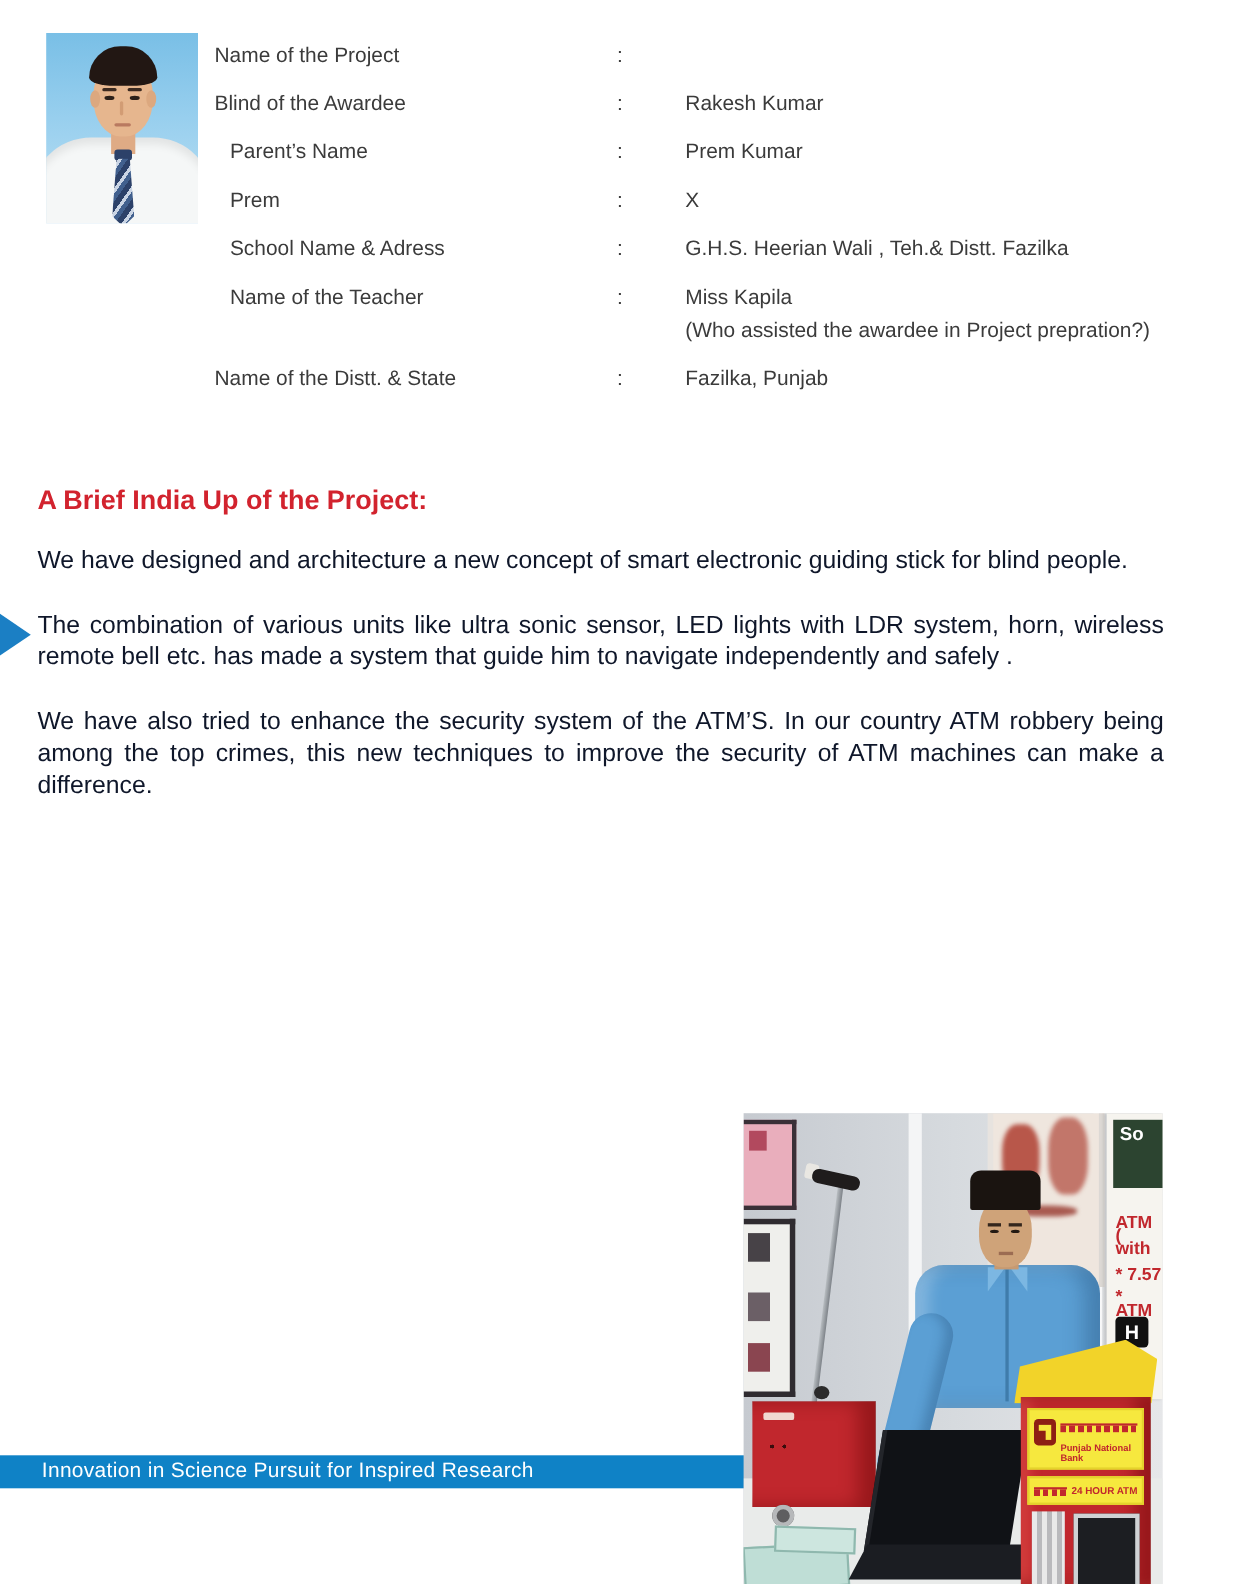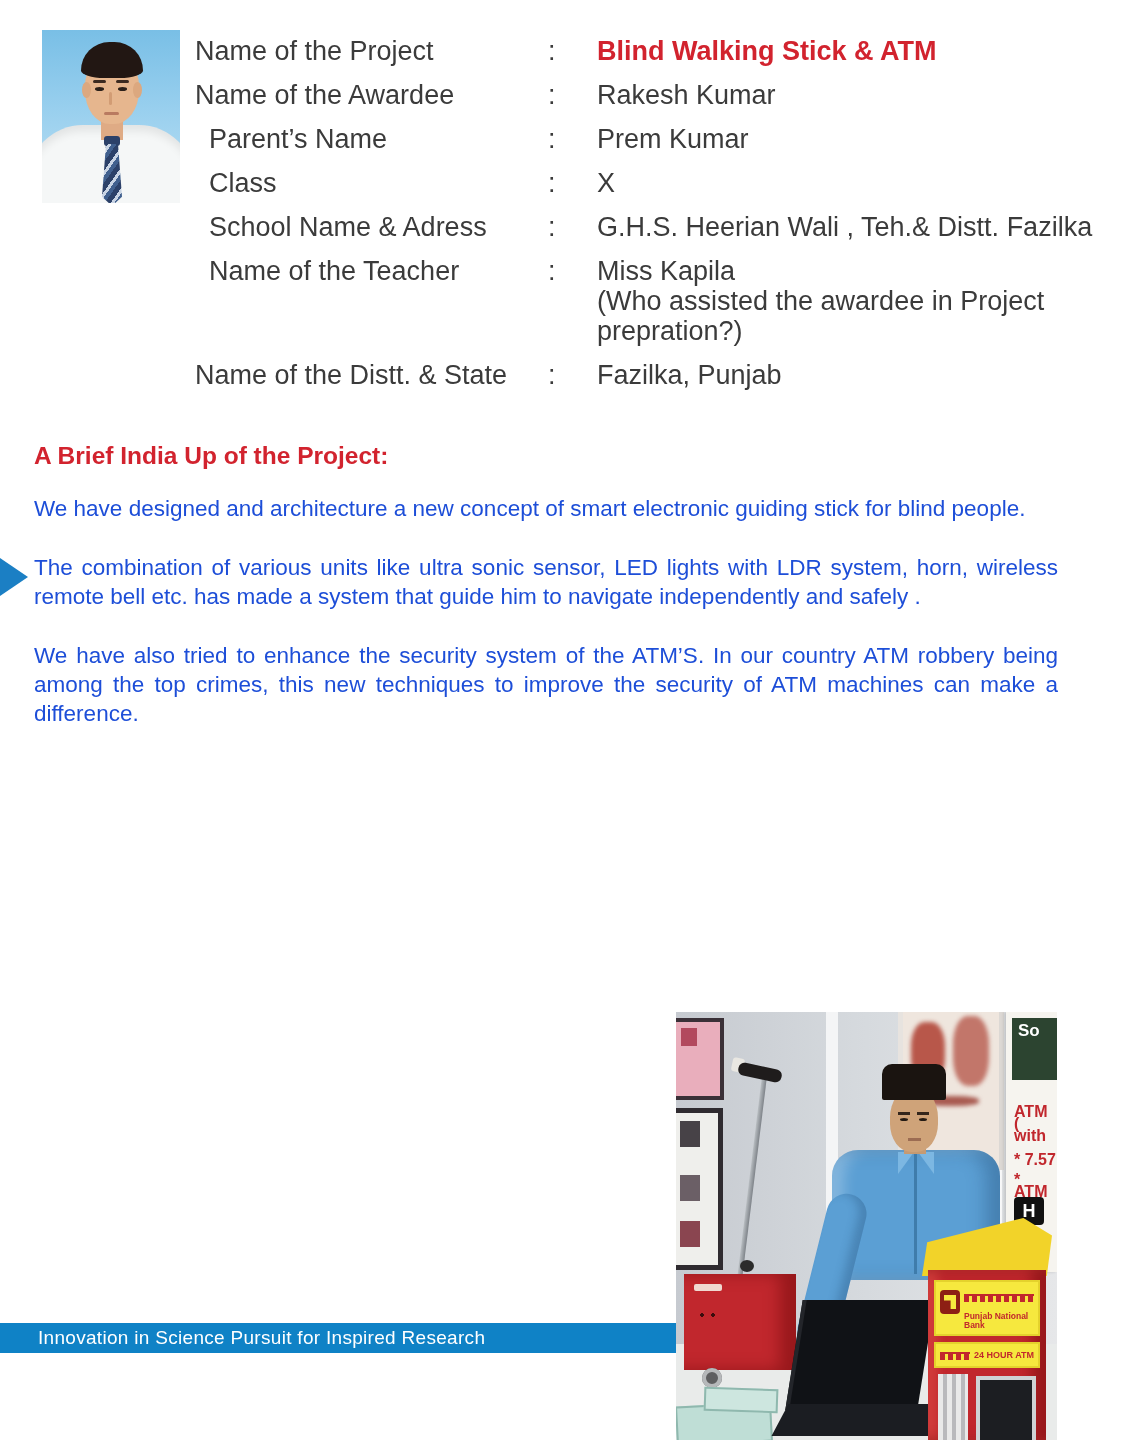--- a/index.html
+++ b/index.html
@@ -21,31 +21,31 @@
   .p-brow{position:absolute;top:50px;width:13px;height:3px;background:#3c2a20;border-radius:2px;}
   .p-eye{position:absolute;top:57px;width:9px;height:3.5px;background:#2c2019;border-radius:50%;}
   .p-nose{position:absolute;left:67px;top:62px;width:3px;height:13px;background:#d29c74;border-radius:2px;}
   .p-mouth{position:absolute;left:62px;top:82px;width:15px;height:3px;background:#b97a60;border-radius:2px;}
   .p-tie-knot{position:absolute;left:62px;top:106px;width:16px;height:10px;background:#2c4169;border-radius:3px;}
   .p-tie{position:absolute;left:60px;top:114px;width:20px;height:62px;
     background:repeating-linear-gradient(125deg,#2c4169 0 5px,#c9d4e4 5px 8px,#41608e 8px 12px);
     clip-path:polygon(20% 0,80% 0,100% 85%,50% 100%,0 85%);}
   
   .details{position:absolute;left:195px;top:36px;width:900px;}
-  .row{display:grid;grid-template-columns:353px 49px auto;font-size:27px;line-height:30px;
-    margin-bottom:14px;color:#3b3b3b;}
+  .row{display:grid;grid-template-columns:353px 49px auto;font-size:19px;line-height:30px;
+    margin-bottom:14px;color:#3b3b3b;gap:13px;}
   .row .lbl{padding-left:0;}
   .row.indent .lbl{padding-left:14px;}
   .row-distt{margin-top:6px;}
   .val-project{color:#d2232e;font-weight:bold;}
   .note{margin-top:0;}
   
   .writeup-heading{position:absolute;left:34px;top:442px;font-size:24.5px;font-weight:bold;color:#d2232e;}
   .writeup-body{position:absolute;left:34px;top:494px;width:1024px;font-size:22.5px;
-    line-height:29px;text-align:justify;color:#1d4ed8;}
+    line-height:29px;text-align:justify;color:#0f172a;}
   .writeup-body p{margin:0 0 30px 0;}
   .side-arrow{position:absolute;left:0;top:558px;width:0;height:0;
     border-top:19px solid transparent;border-bottom:19px solid transparent;border-left:28px solid #1b7fc4;}
   
   .footer-bar{position:absolute;left:0;top:1323px;width:956px;height:30px;background:#0f82c6;z-index:1;}
   .footer-text{position:absolute;left:38px;top:0;line-height:30px;color:#ffffff;font-size:19px;letter-spacing:.3px;}
   
   .exhibit{position:absolute;left:676px;top:1012px;width:381px;height:428px;z-index:2;overflow:hidden;
     background:linear-gradient(90deg,#c6cad0 0%,#d6dade 50%,#e6e7e9 100%);}
   .panel-strip{position:absolute;top:0;bottom:0;width:12px;background:rgba(255,255,255,.75);}
@@ -148,34 +148,33 @@
   <div class="p-nose"></div>
   <div class="p-mouth"></div>
   <div class="p-tie-knot"></div>
   <div class="p-tie"></div>
 </div>
 
 <div class="details">
   <div class="row">
     <span class="lbl">Name of the Project</span>
     <span class="sep">:</span>
-    <span class="val val-project">Blind Walking Stick &amp; ATM</span>
   </div>
   <div class="row">
-    <span class="lbl">Name of the Awardee</span>
+    <span class="lbl">Blind of the Awardee</span>
     <span class="sep">:</span>
     <span class="val">Rakesh Kumar</span>
   </div>
   <div class="row indent">
     <span class="lbl">Parent’s Name</span>
     <span class="sep">:</span>
     <span class="val">Prem Kumar</span>
   </div>
   <div class="row indent">
-    <span class="lbl">Class</span>
+    <span class="lbl">Prem</span>
     <span class="sep">:</span>
     <span class="val">X</span>
   </div>
   <div class="row indent">
     <span class="lbl">School Name &amp; Adress</span>
     <span class="sep">:</span>
     <span class="val">G.H.S. Heerian Wali , Teh.&amp; Distt. Fazilka</span>
   </div>
   <div class="row indent">
     <span class="lbl">Name of the Teacher</span>

